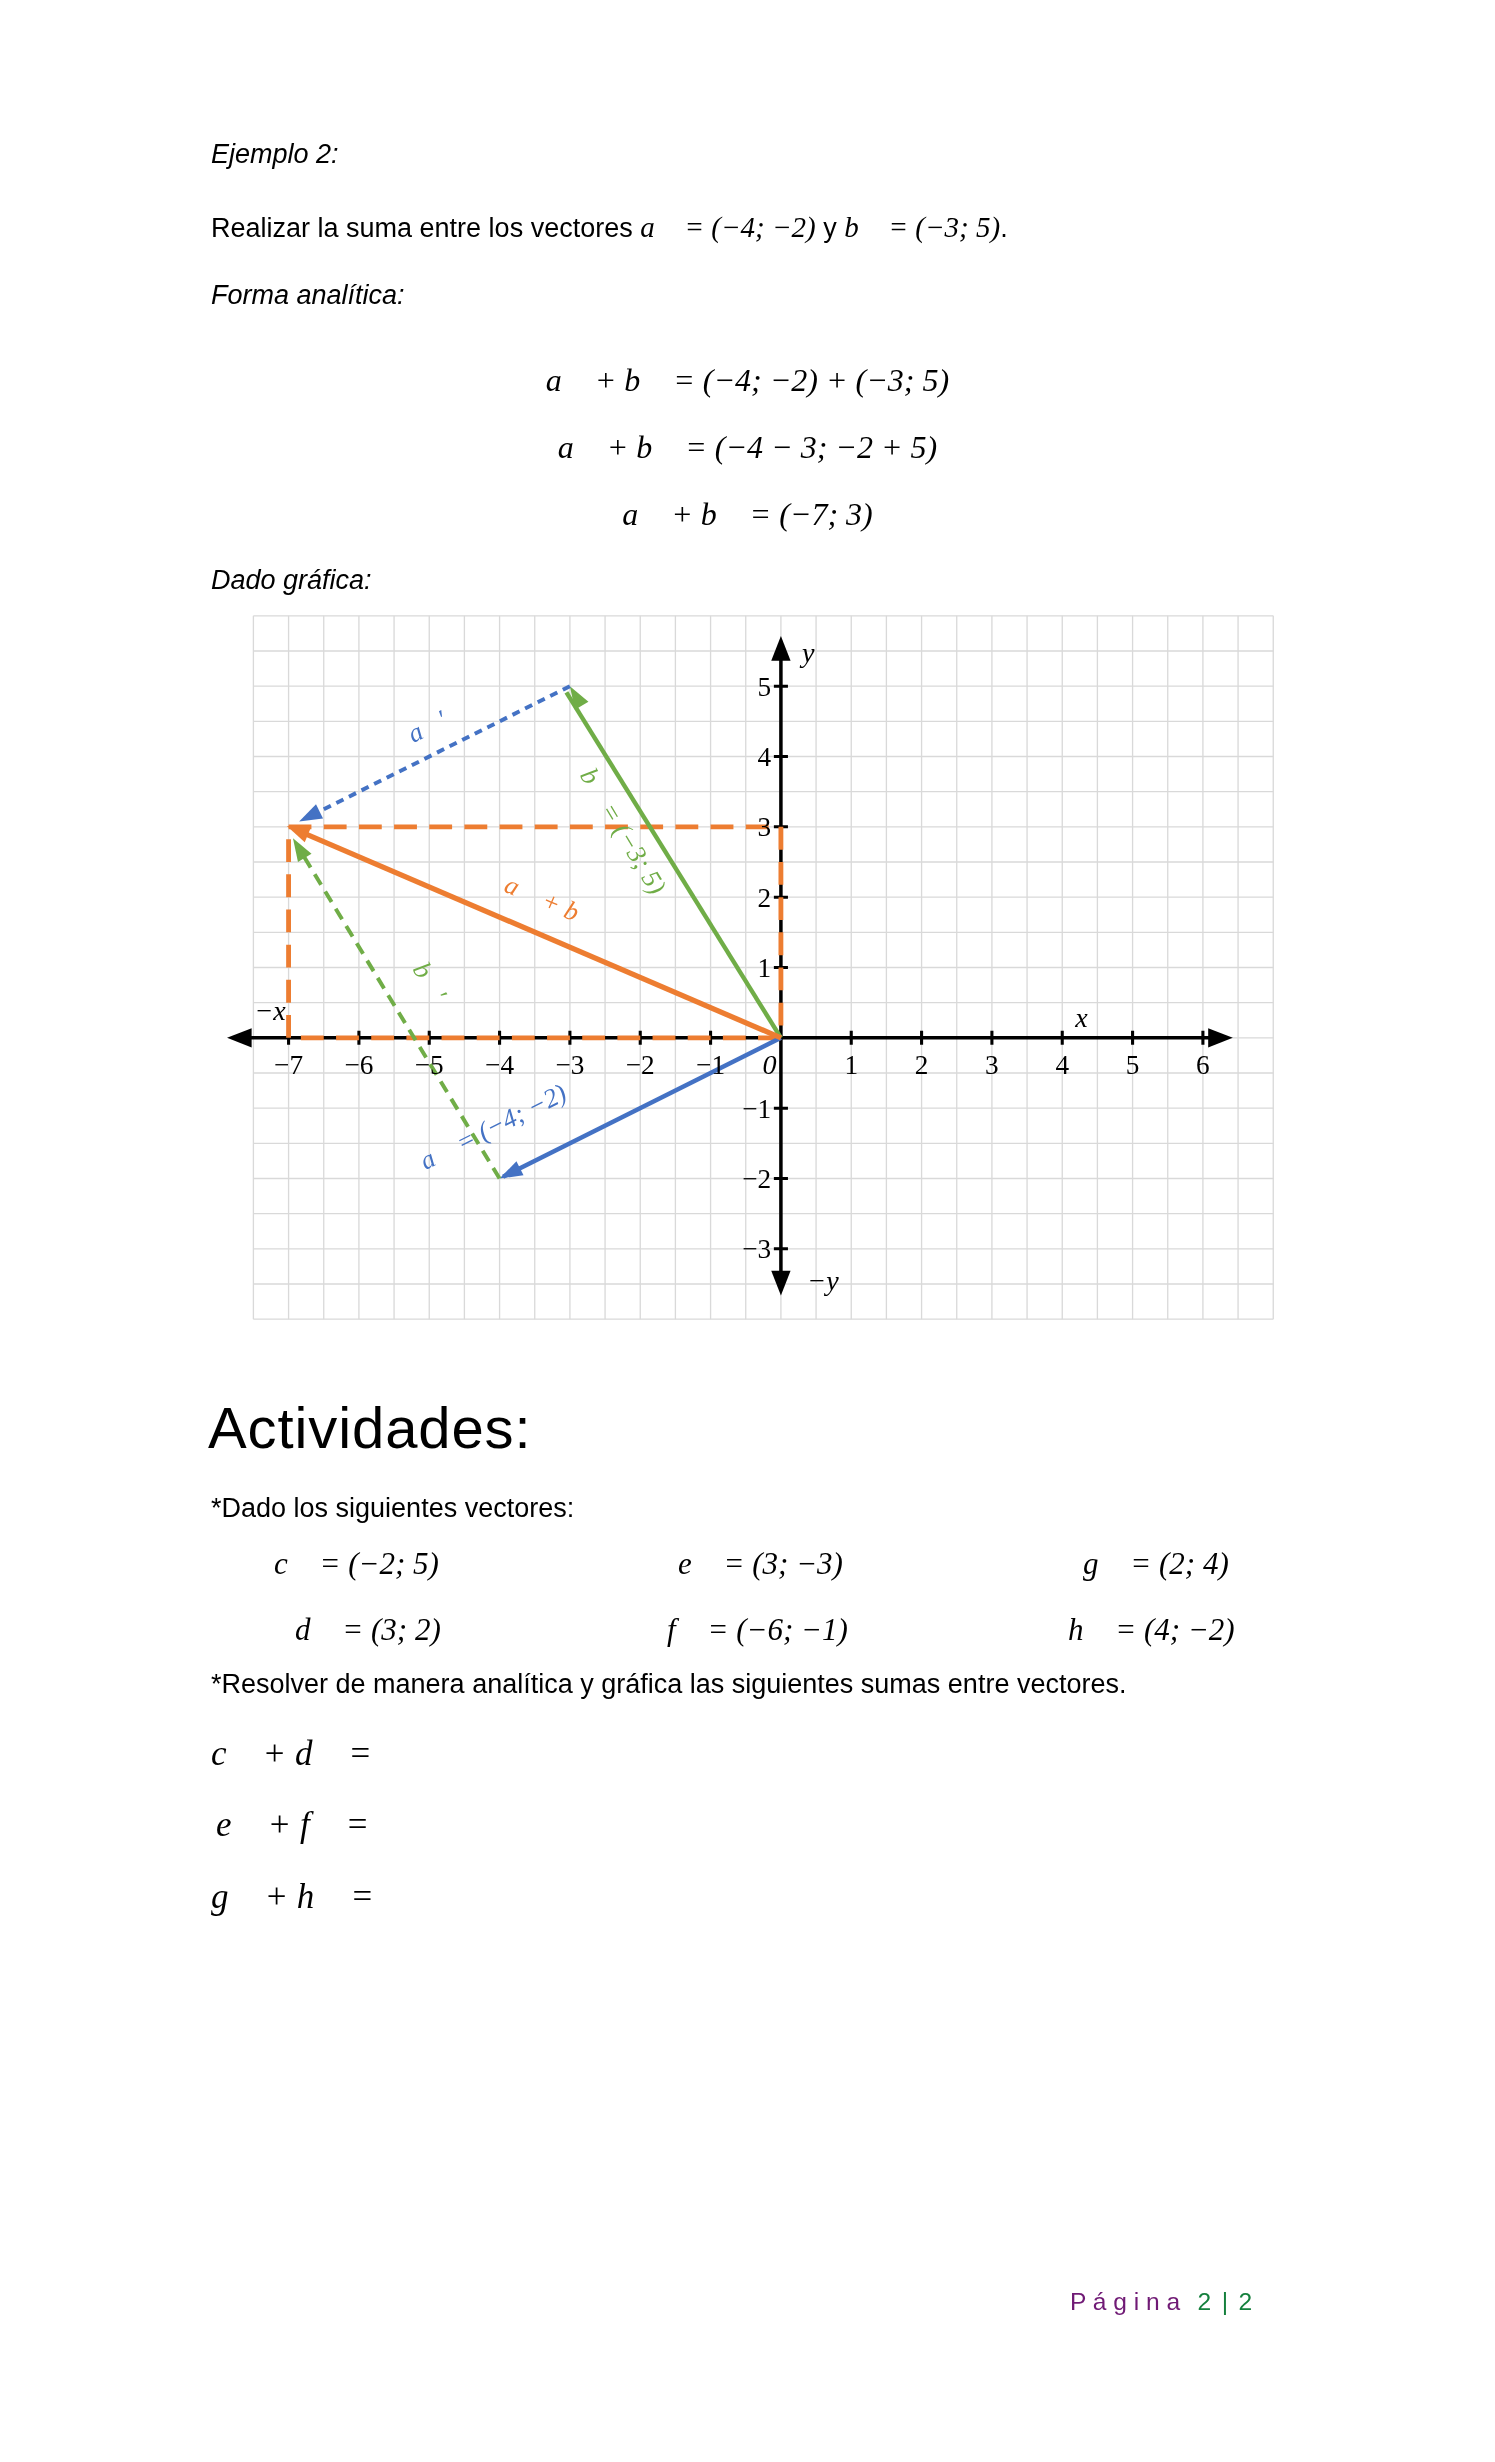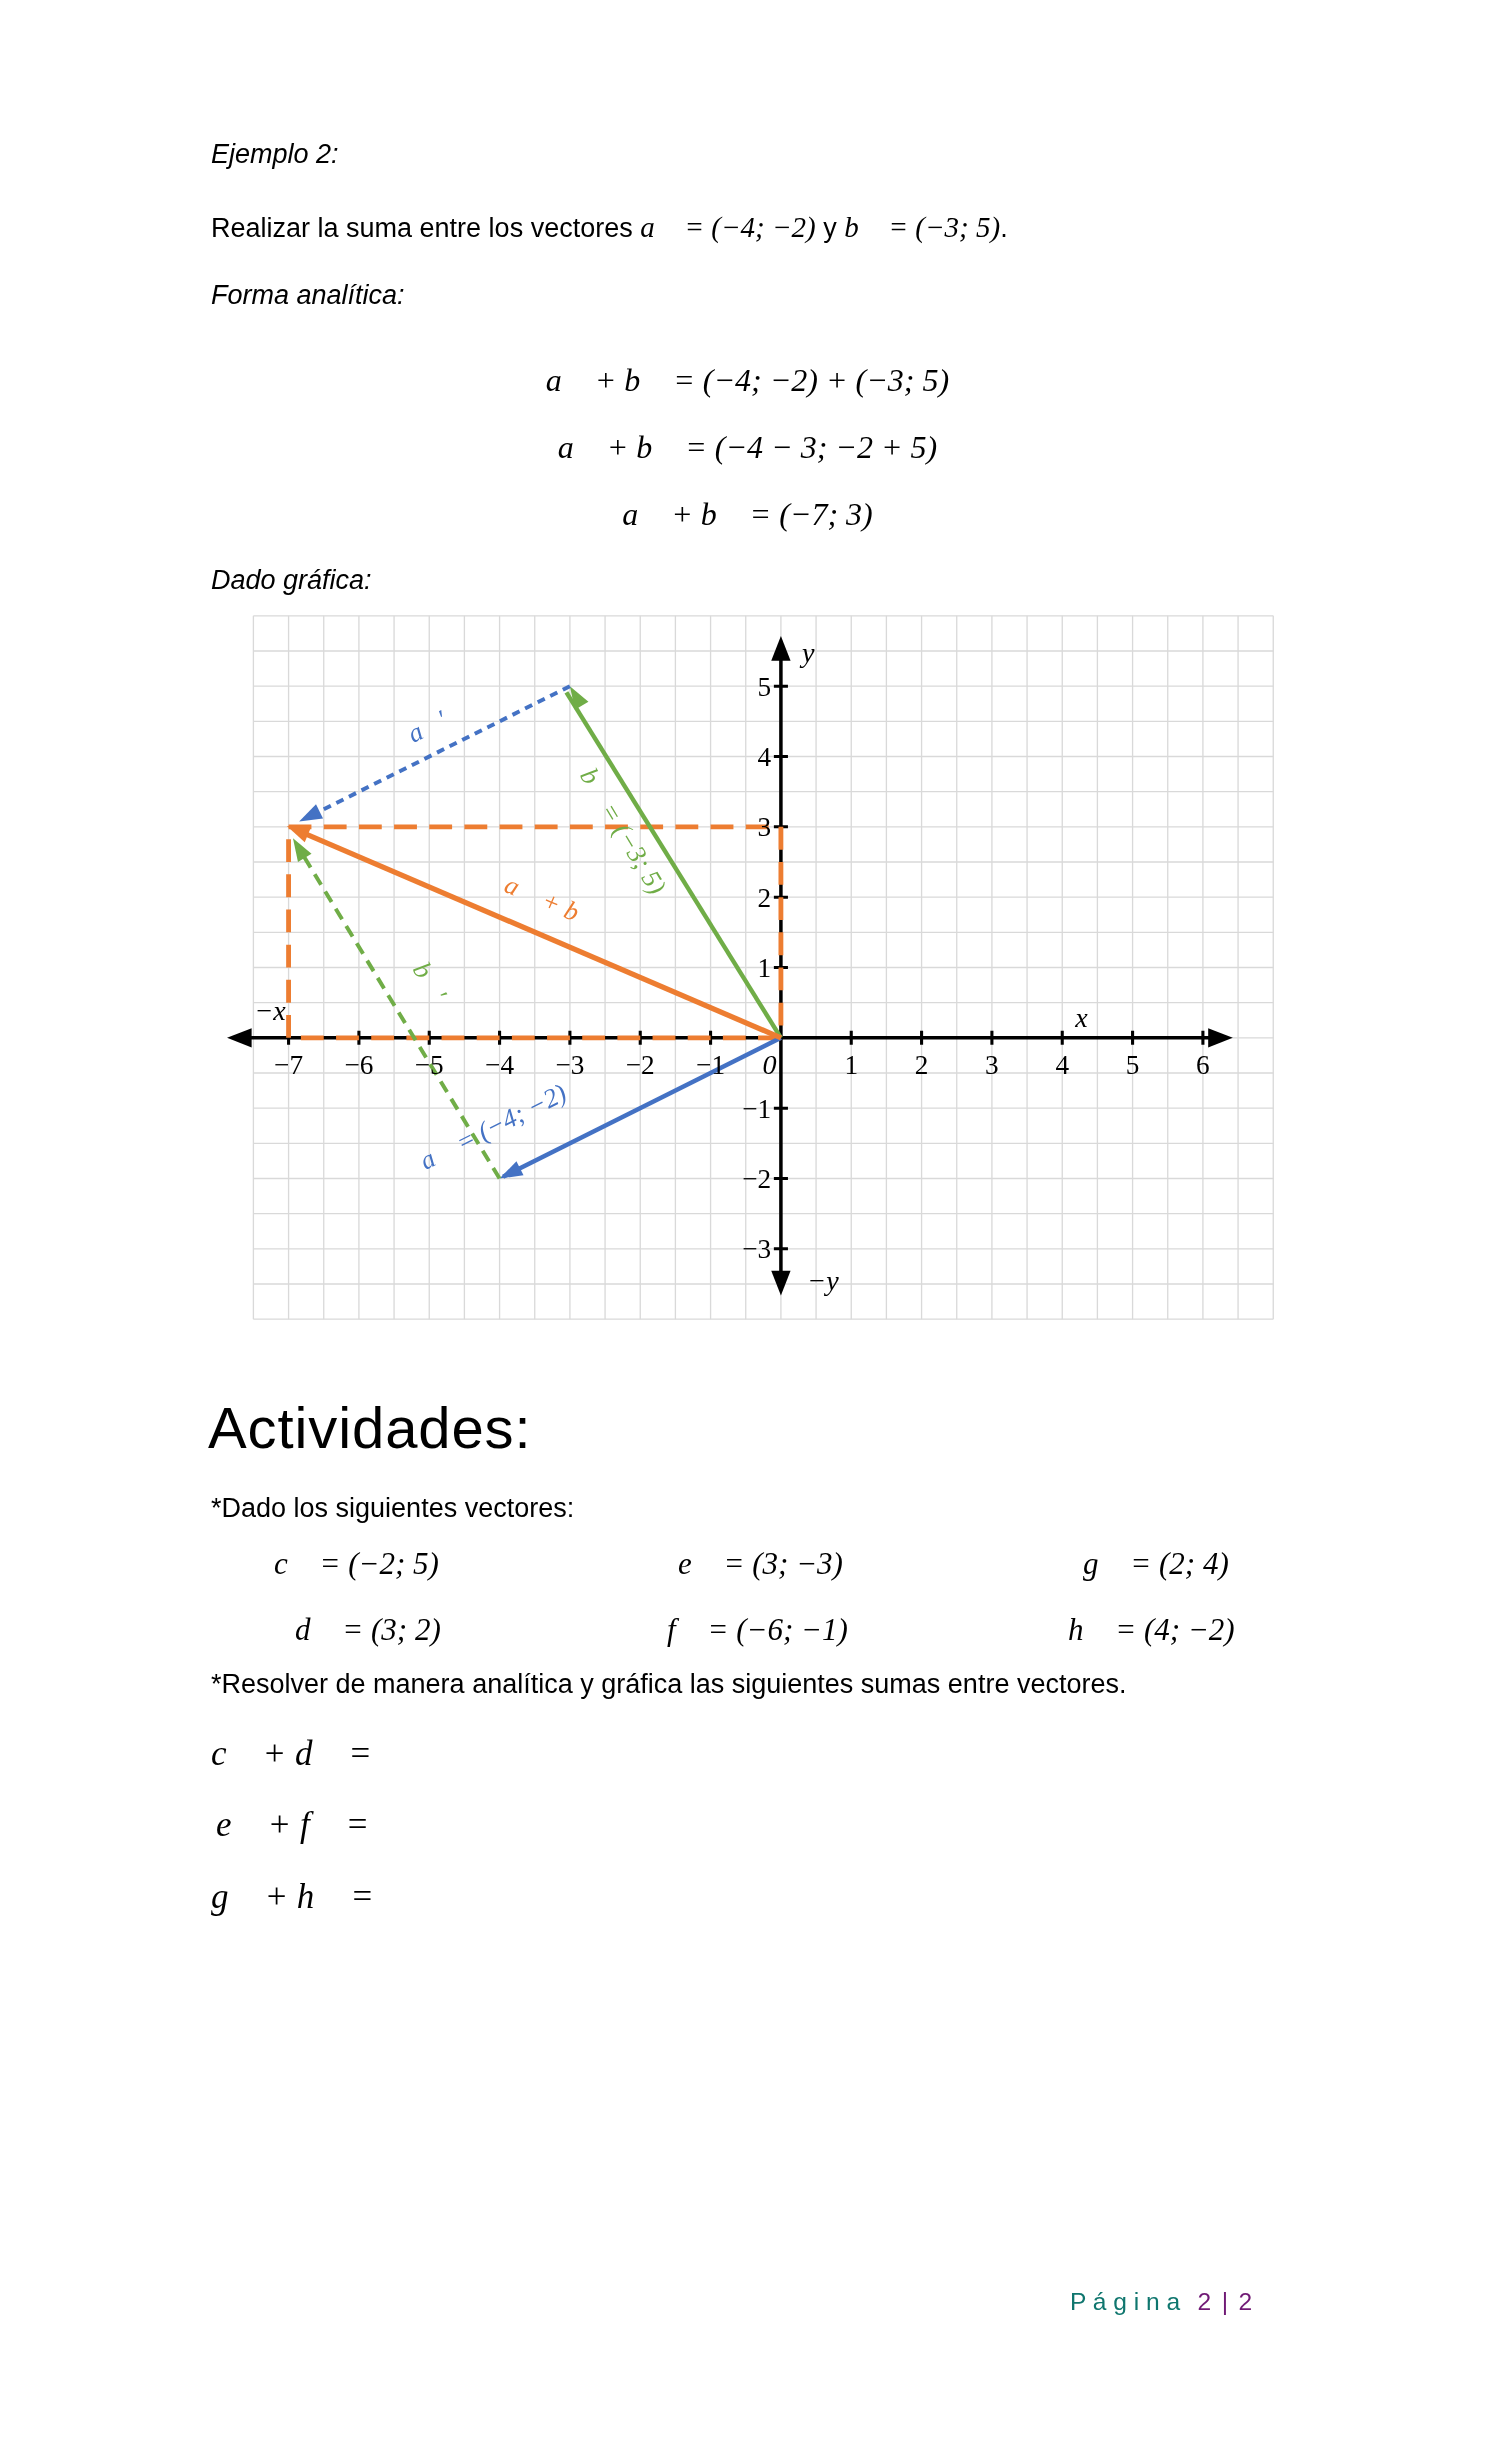--- a/index.html
+++ b/index.html
@@ -115,14 +115,14 @@
 <div class="abs defrow" style="left:295px;top:1612px">d⃗ = (3; 2)</div>
 <div class="abs defrow" style="left:667px;top:1612px">f⃗ = (−6; −1)</div>
 <div class="abs defrow" style="left:1068px;top:1612px">h⃗ = (4; −2)</div>
 
 <div class="abs body-txt" style="left:211px;top:1669px">*Resolver de manera analítica y gráfica las siguientes sumas entre vectores.</div>
 
 <div class="abs sumrow" style="left:211px;top:1734px">c⃗ + d⃗ =</div>
 <div class="abs sumrow" style="left:216px;top:1805px">e⃗ + f⃗ =</div>
 <div class="abs sumrow" style="left:211px;top:1877px">g⃗ + h⃗ =</div>
 
-<div class="abs footer" style="left:1070px;top:2288px"><span style="color:#0f766e">P á g i n a</span><span style="color:#701a75;letter-spacing:1.8px">&nbsp;&nbsp;<span>2 | 2</span></span></div>
+<div class="abs footer" style="left:1070px;top:2288px"><span style="color:#701a75">P á g i n a</span><span style="color:#15803d;letter-spacing:1.8px">&nbsp;&nbsp;<span>2 | 2</span></span></div>
 
 
 </body></html>

